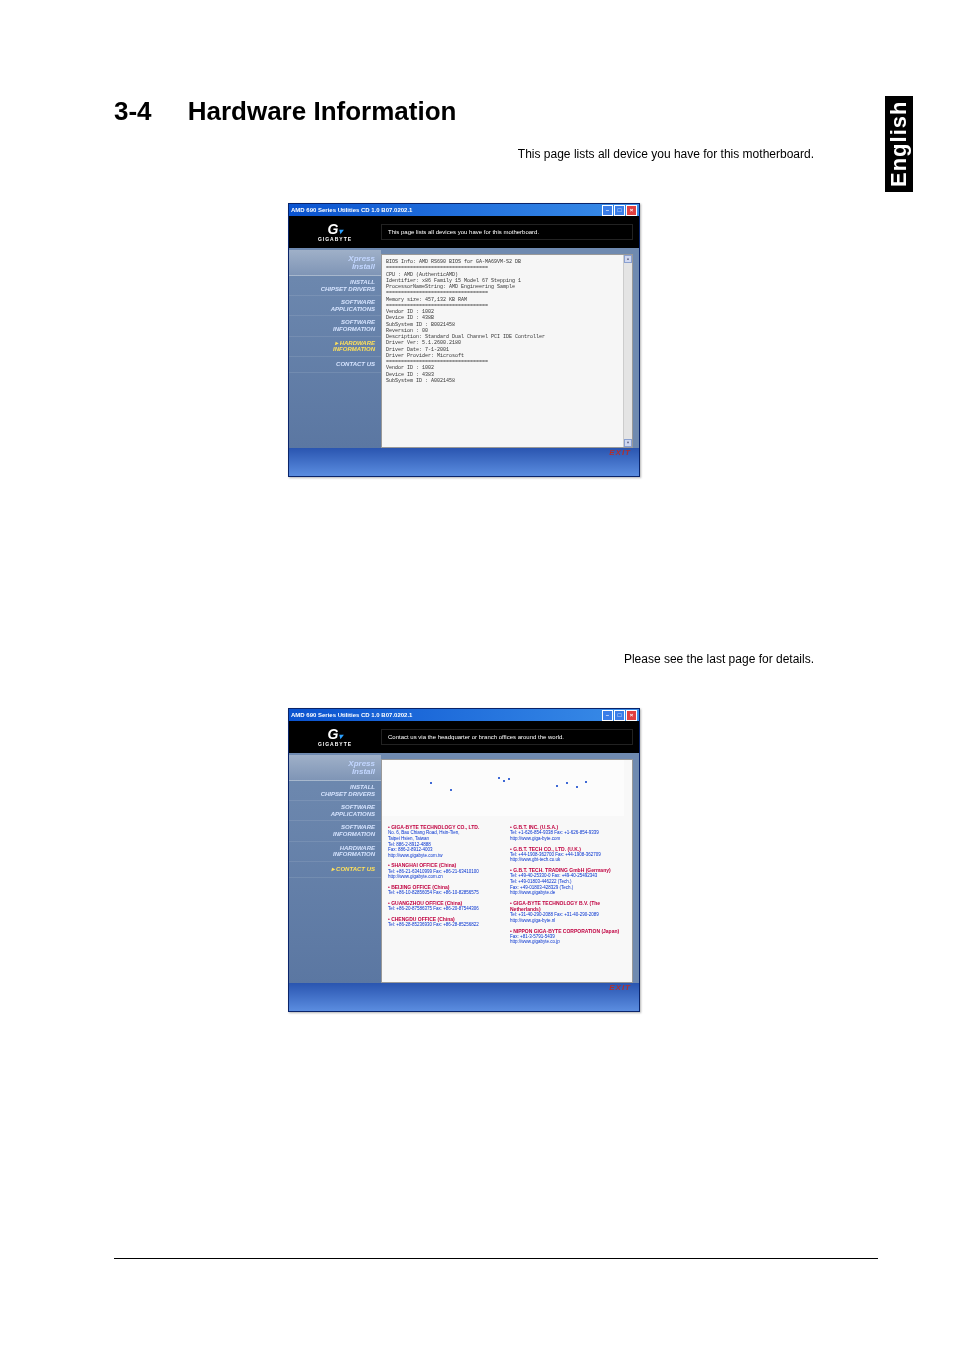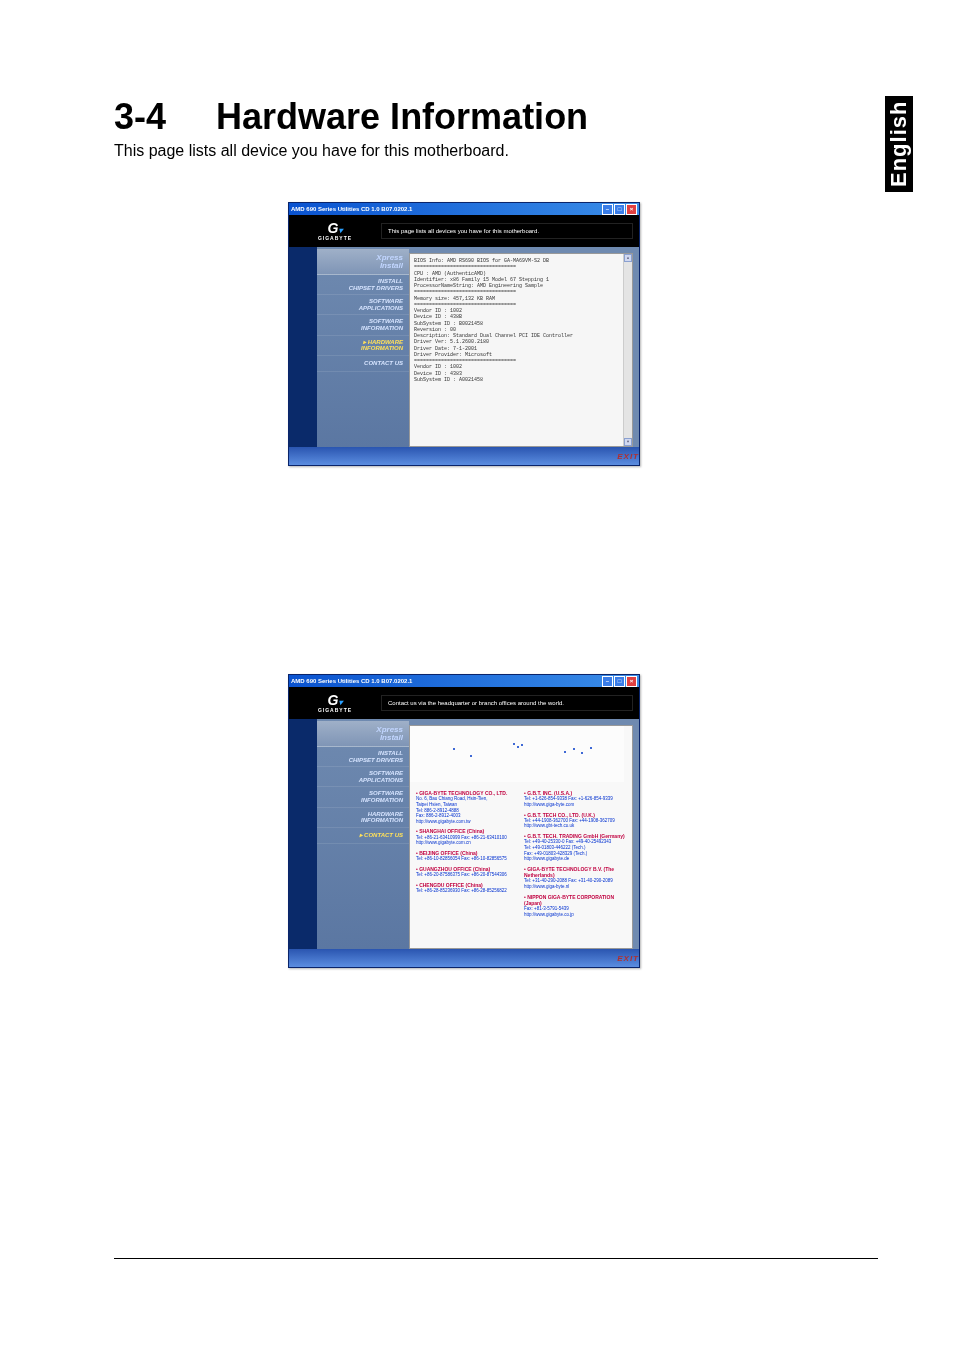--- a/index.html
+++ b/index.html
@@ -33,39 +33,40 @@
     padding: 10px 2px;
     width: 28px;
     height: 96px;
     box-sizing: border-box;
     display: flex;
     align-items: center;
     justify-content: center;
     transform: rotate(180deg);
   }
   h1.sec {
-    font-size: 36px;
+    font-size: 26px;
     font-weight: bold;
     margin: 0;
   }
   .sec-block1 {
     position: absolute;
     left: 114px;
     top: 96px;
     width: 700px;
   }
   .sec-block2 {
     position: absolute;
     left: 114px;
     top: 632px;
     width: 700px;
   }
   .body-text {
-    font-size: 16px;
-    margin-top: 4px;
+    font-size: 12px;
+    margin-top: 20px;
+    text-align: right;
   }
   .app-window {
     margin-top: 42px;
     margin-left: 174px;
     width: 350px;
     border: 1px solid #0a246a;
     background: #0a2a6a;
     font-size: 6px;
     box-shadow: 1px 1px 2px rgba(0,0,0,0.3);
   }
@@ -121,21 +122,20 @@
     color:#fff;
     border:1px solid #222;
     margin:4px 6px 4px 0;
     padding:4px 6px;
     font-size:6px;
   }
   .main-area {
     display:flex;
     background:#6f8ab0;
     height:200px;
-    margin-left:28px;
   }
   .sidebar {
     width:92px;
     background:linear-gradient(#6f8ab0,#5b77a2);
     display:flex;
     flex-direction:column;
     padding-top:2px;
   }
   .sidebar .item {
     color:#d6e4ff;
@@ -185,25 +185,26 @@
     gap:6px;
     padding:6px;
     font-size:4.5px;
     color:#0030d0;
   }
   .contact-col { flex:1; }
   .contact-entry { margin-bottom:4px; }
   .contact-entry .cname { color:#c00040; font-weight:bold; font-size:5px; }
   .contact-entry .cline { color:#0030d0; }
   .footer-bar {
-    height:18px;
+    height:28px;
     background:linear-gradient(#2a55b0,#5b8de0);
     display:flex;
     justify-content:flex-end;
-    align-items:center;
+    align-items:flex-start;
+    padding-right:8px;
   }
   .exit-btn {
     color:#b03030;
     font-weight:bold;
     font-style:italic;
     font-size:8px;
     letter-spacing:1px;
   }
   .scroll-rail {
     position:absolute; right:0; top:0; width:8px; height:100%;
@@ -329,20 +330,21 @@
             </div>
         </div>
       </div>
       <div class="footer-bar">
         <span class="exit-btn">EXIT</span>
       </div>
     </div>
   </div>
 
   <div class="sec-block2">
+    <div class="body-text">Please see the last page for details.</div>
 
     <div class="app-window" style="margin-top:42px;">
       <div class="titlebar">
         <span>AMD 690 Series Utilities CD 1.0 B07.0202.1</span>
         <span class="wicons">
           <span class="wicon wi-min">–</span>
           <span class="wicon wi-max">□</span>
           <span class="wicon wi-close">×</span>
         </span>
       </div>

